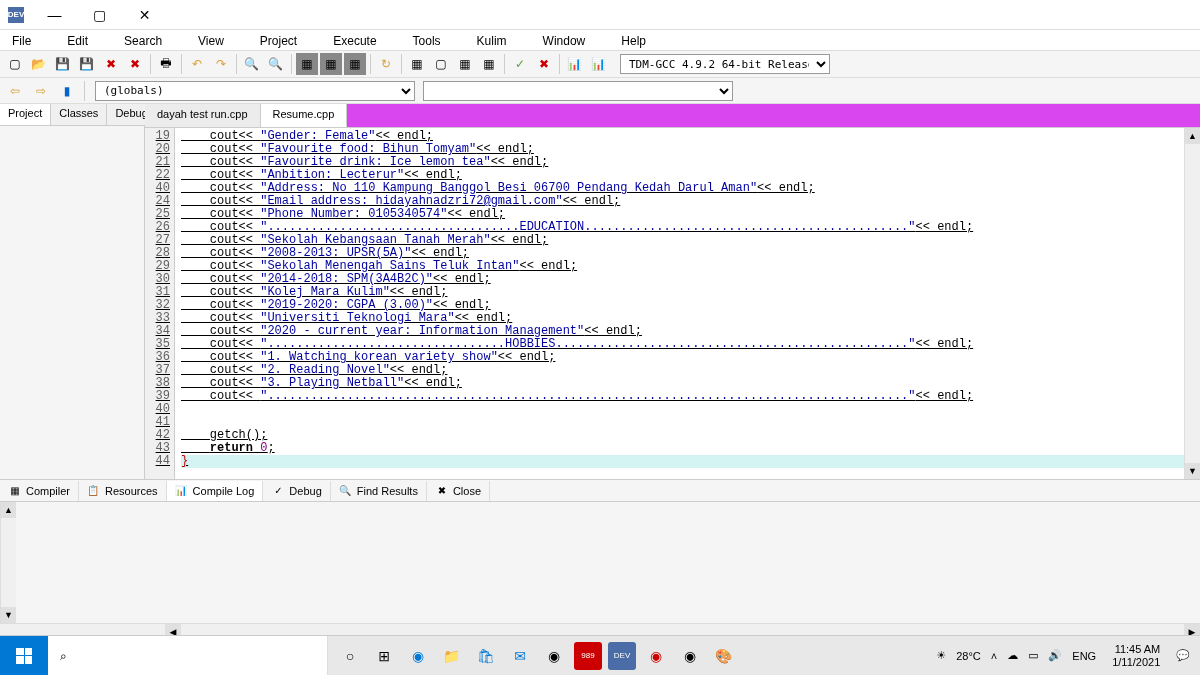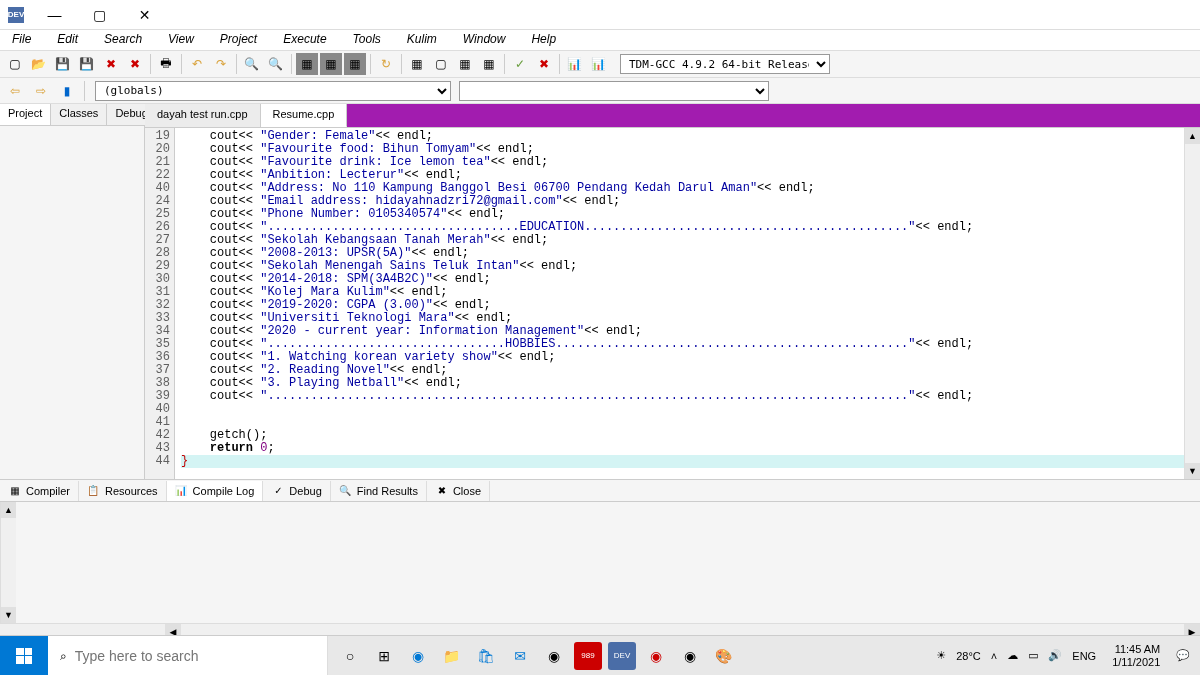--- a/index.html
+++ b/index.html
@@ -2,38 +2,38 @@
 <html><head>
 <meta charset="utf-8">
 <style>
 * { margin: 0; padding: 0; box-sizing: border-box; }
 body { font-family: "Segoe UI", Tahoma, sans-serif; font-size: 12px; background: #f0f0f0; width: 1200px; height: 675px; overflow: hidden; position: relative; }
 .titlebar { height: 30px; background: #fff; display: flex; align-items: center; padding: 0 8px; border-bottom: 1px solid #ddd; }
 .app-icon { width: 16px; height: 16px; background: #4a6da7; margin-right: 8px; display: flex; align-items: center; justify-content: center; color: #fff; font-size: 8px; font-weight: bold; }
 .title-text { flex: 1; font-size: 12px; }
 .win-controls { display: flex; gap: 0; }
 .win-btn { width: 45px; height: 30px; display: flex; align-items: center; justify-content: center; font-size: 14px; cursor: default; }
-.menubar { height: 20px; background: #fff; display: flex; align-items: flex-start; padding: 0 4px; gap: 10px; font-style: italic; }
+.menubar { height: 20px; background: #fff; display: flex; align-items: flex-end; padding: 0 4px; gap: 20px; }
 .menu-item { padding: 2px 8px; font-size: 12px; }
 .toolbar { height: 28px; background: #f5f5f5; border-top: 1px solid #ddd; border-bottom: 1px solid #ddd; display: flex; align-items: center; padding: 0 4px; gap: 2px; }
 .tb-btn { width: 22px; height: 22px; display: flex; align-items: center; justify-content: center; border: 1px solid transparent; }
 .tb-sep { width: 1px; height: 20px; background: #ccc; margin: 0 2px; }
 .compiler-select { margin-left: 8px; padding: 1px 4px; font-family: Consolas, monospace; font-size: 11px; background: #fff; border: 1px solid #999; width: 210px; height: 20px; }
 .toolbar2 { height: 26px; background: #f5f5f5; border-bottom: 1px solid #ddd; display: flex; align-items: center; padding: 0 4px; gap: 4px; }
-.globals-select { padding: 1px 4px; font-size: 11px; font-family: Consolas, monospace; background: #fff; border: 1px solid #999; width: 356px; height: 20px; margin-left: 4px; }
+.globals-select { padding: 1px 4px; font-size: 11px; font-family: Consolas, monospace; background: #fff; border: 1px solid #999; width: 320px; height: 20px; margin-left: 4px; }
 .main-area { display: flex; height: 375px; }
 .left-panel { width: 145px; background: #f5f5f5; border-right: 1px solid #ccc; }
 .left-tabs { display: flex; height: 22px; border-bottom: 1px solid #ccc; }
 .left-tab { padding: 3px 8px; font-size: 11px; border-right: 1px solid #ccc; background: #f0f0f0; }
 .left-tab.active { background: #fff; }
 .editor-area { flex: 1; background: #fff; display: flex; flex-direction: column; position: relative; }
-.file-tabs { height: 24px; background: #a21caf; display: flex; border-bottom: 1px solid #ccc; }
+.file-tabs { height: 24px; background: #d946ef; display: flex; border-bottom: 1px solid #ccc; }
 .file-tab { padding: 4px 12px; font-size: 11px; border-right: 1px solid #ccc; background: #ececec; }
 .file-tab.active { background: #fff; border-bottom: 1px solid #fff; }
-.code-container { flex: 1; display: flex; overflow: hidden; font-family: Consolas, "Courier New", monospace; font-size: 12px; position: relative; }
+.code-container { flex: 1; display: flex; overflow: hidden; font-family: Consolas, "Courier New", monospace; font-size: 12px; position: relative; text-decoration: underline; }
 .gutter { width: 30px; background: #f0f0f0; border-right: 1px solid #ccc; text-align: right; padding-right: 4px; color: #606060; line-height: 13px; padding-top: 2px; }
 .gutter div { height: 13px; }
 .code-lines { flex: 1; padding-left: 6px; line-height: 13px; padding-top: 2px; white-space: pre; }
 .code-lines div { height: 13px; }
 .code-lines .hl { background: #d4f4f4; }
 .s { color: #0000a0; }
 .k { color: #000; font-weight: bold; }
 .n { color: #800080; }
 .p { color: #c00000; }
 .vscroll { position: absolute; right: 0; top: 24px; bottom: 0; width: 16px; background: #f0f0f0; border-left: 1px solid #ddd; }
@@ -220,21 +220,20 @@
   <div class="start-btn">
     <div class="start-icon">
         <span></span>
         <span></span>
         <span></span>
         <span></span>
       </div>
   </div>
   <div class="search-box">
     <span>⌕</span>
-    <input placeholder="Type here to search" style="">
   </div>
   <div class="task-icons">
     <div class="task-icon">○</div>
     <div class="task-icon">⊞</div>
     <div class="task-icon" style="color:#0078d4">◉</div>
     <div class="task-icon" style="color:#d9a23a">📁</div>
     <div class="task-icon" style="color:#0078d4">🛍</div>
     <div class="task-icon" style="color:#0078d4">✉</div>
     <div class="task-icon">◉</div>
     <div class="task-icon" style="background:#c00;color:#fff;border-radius:3px;font-size:8px">989</div>

